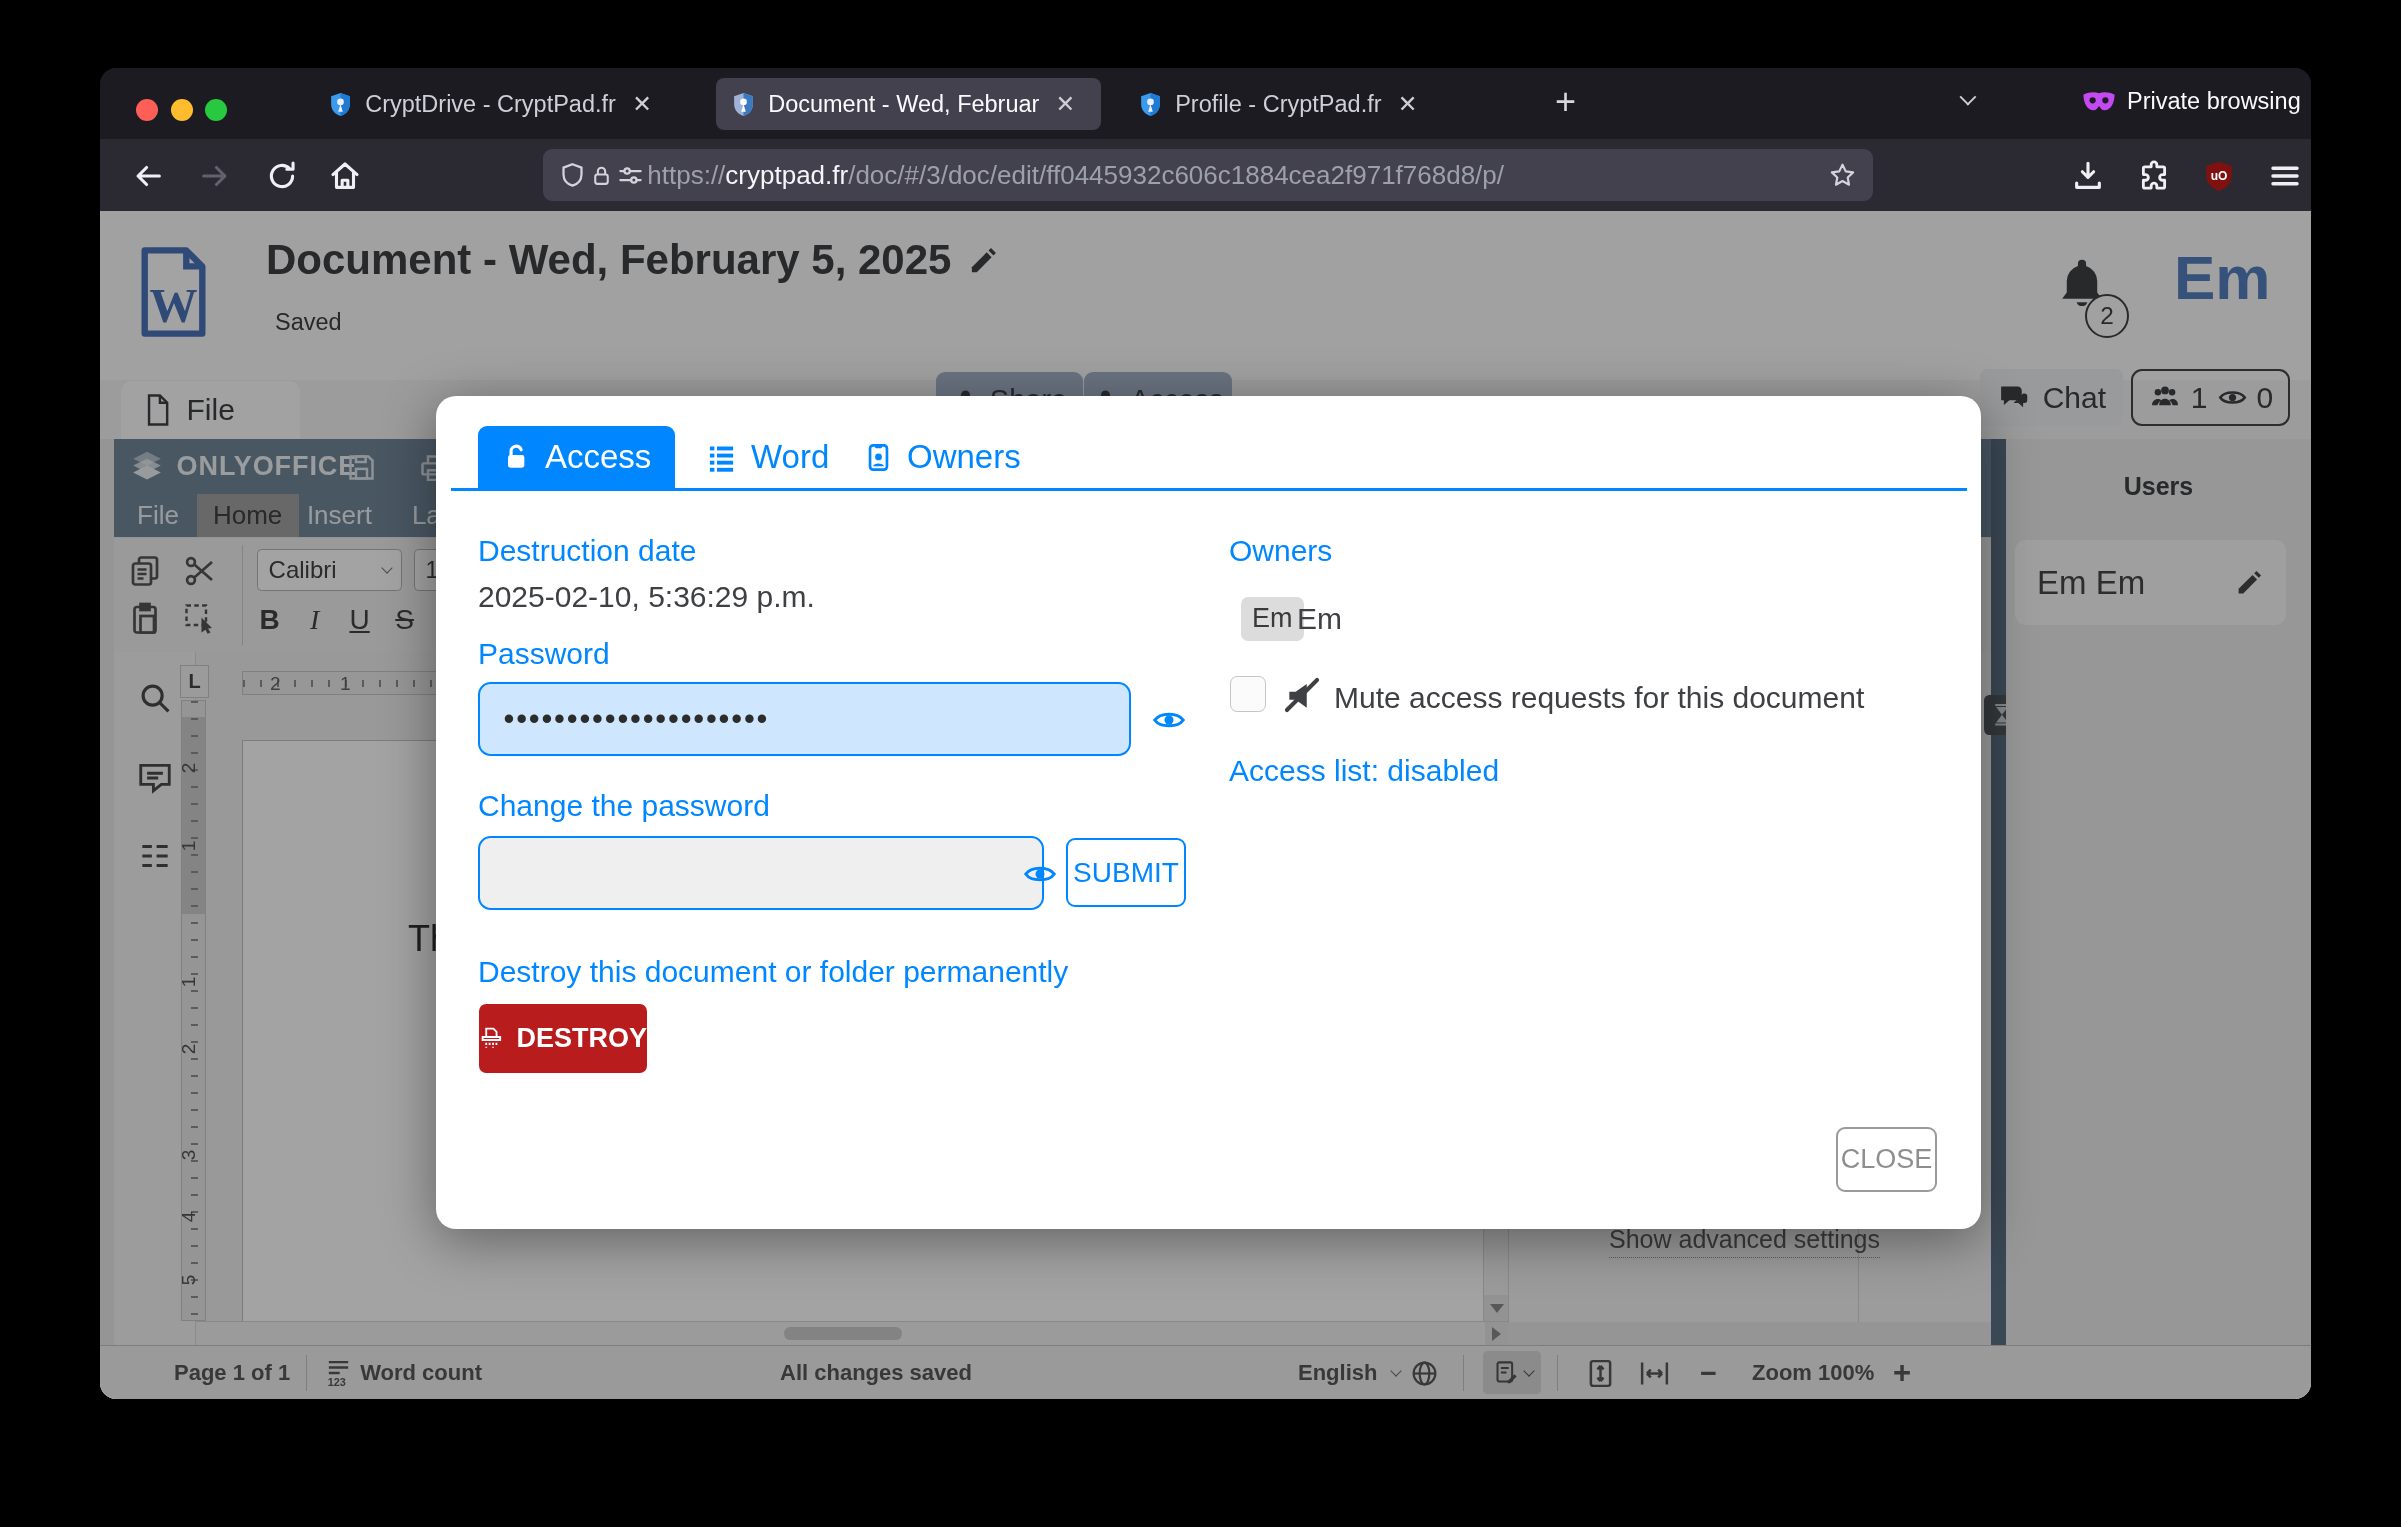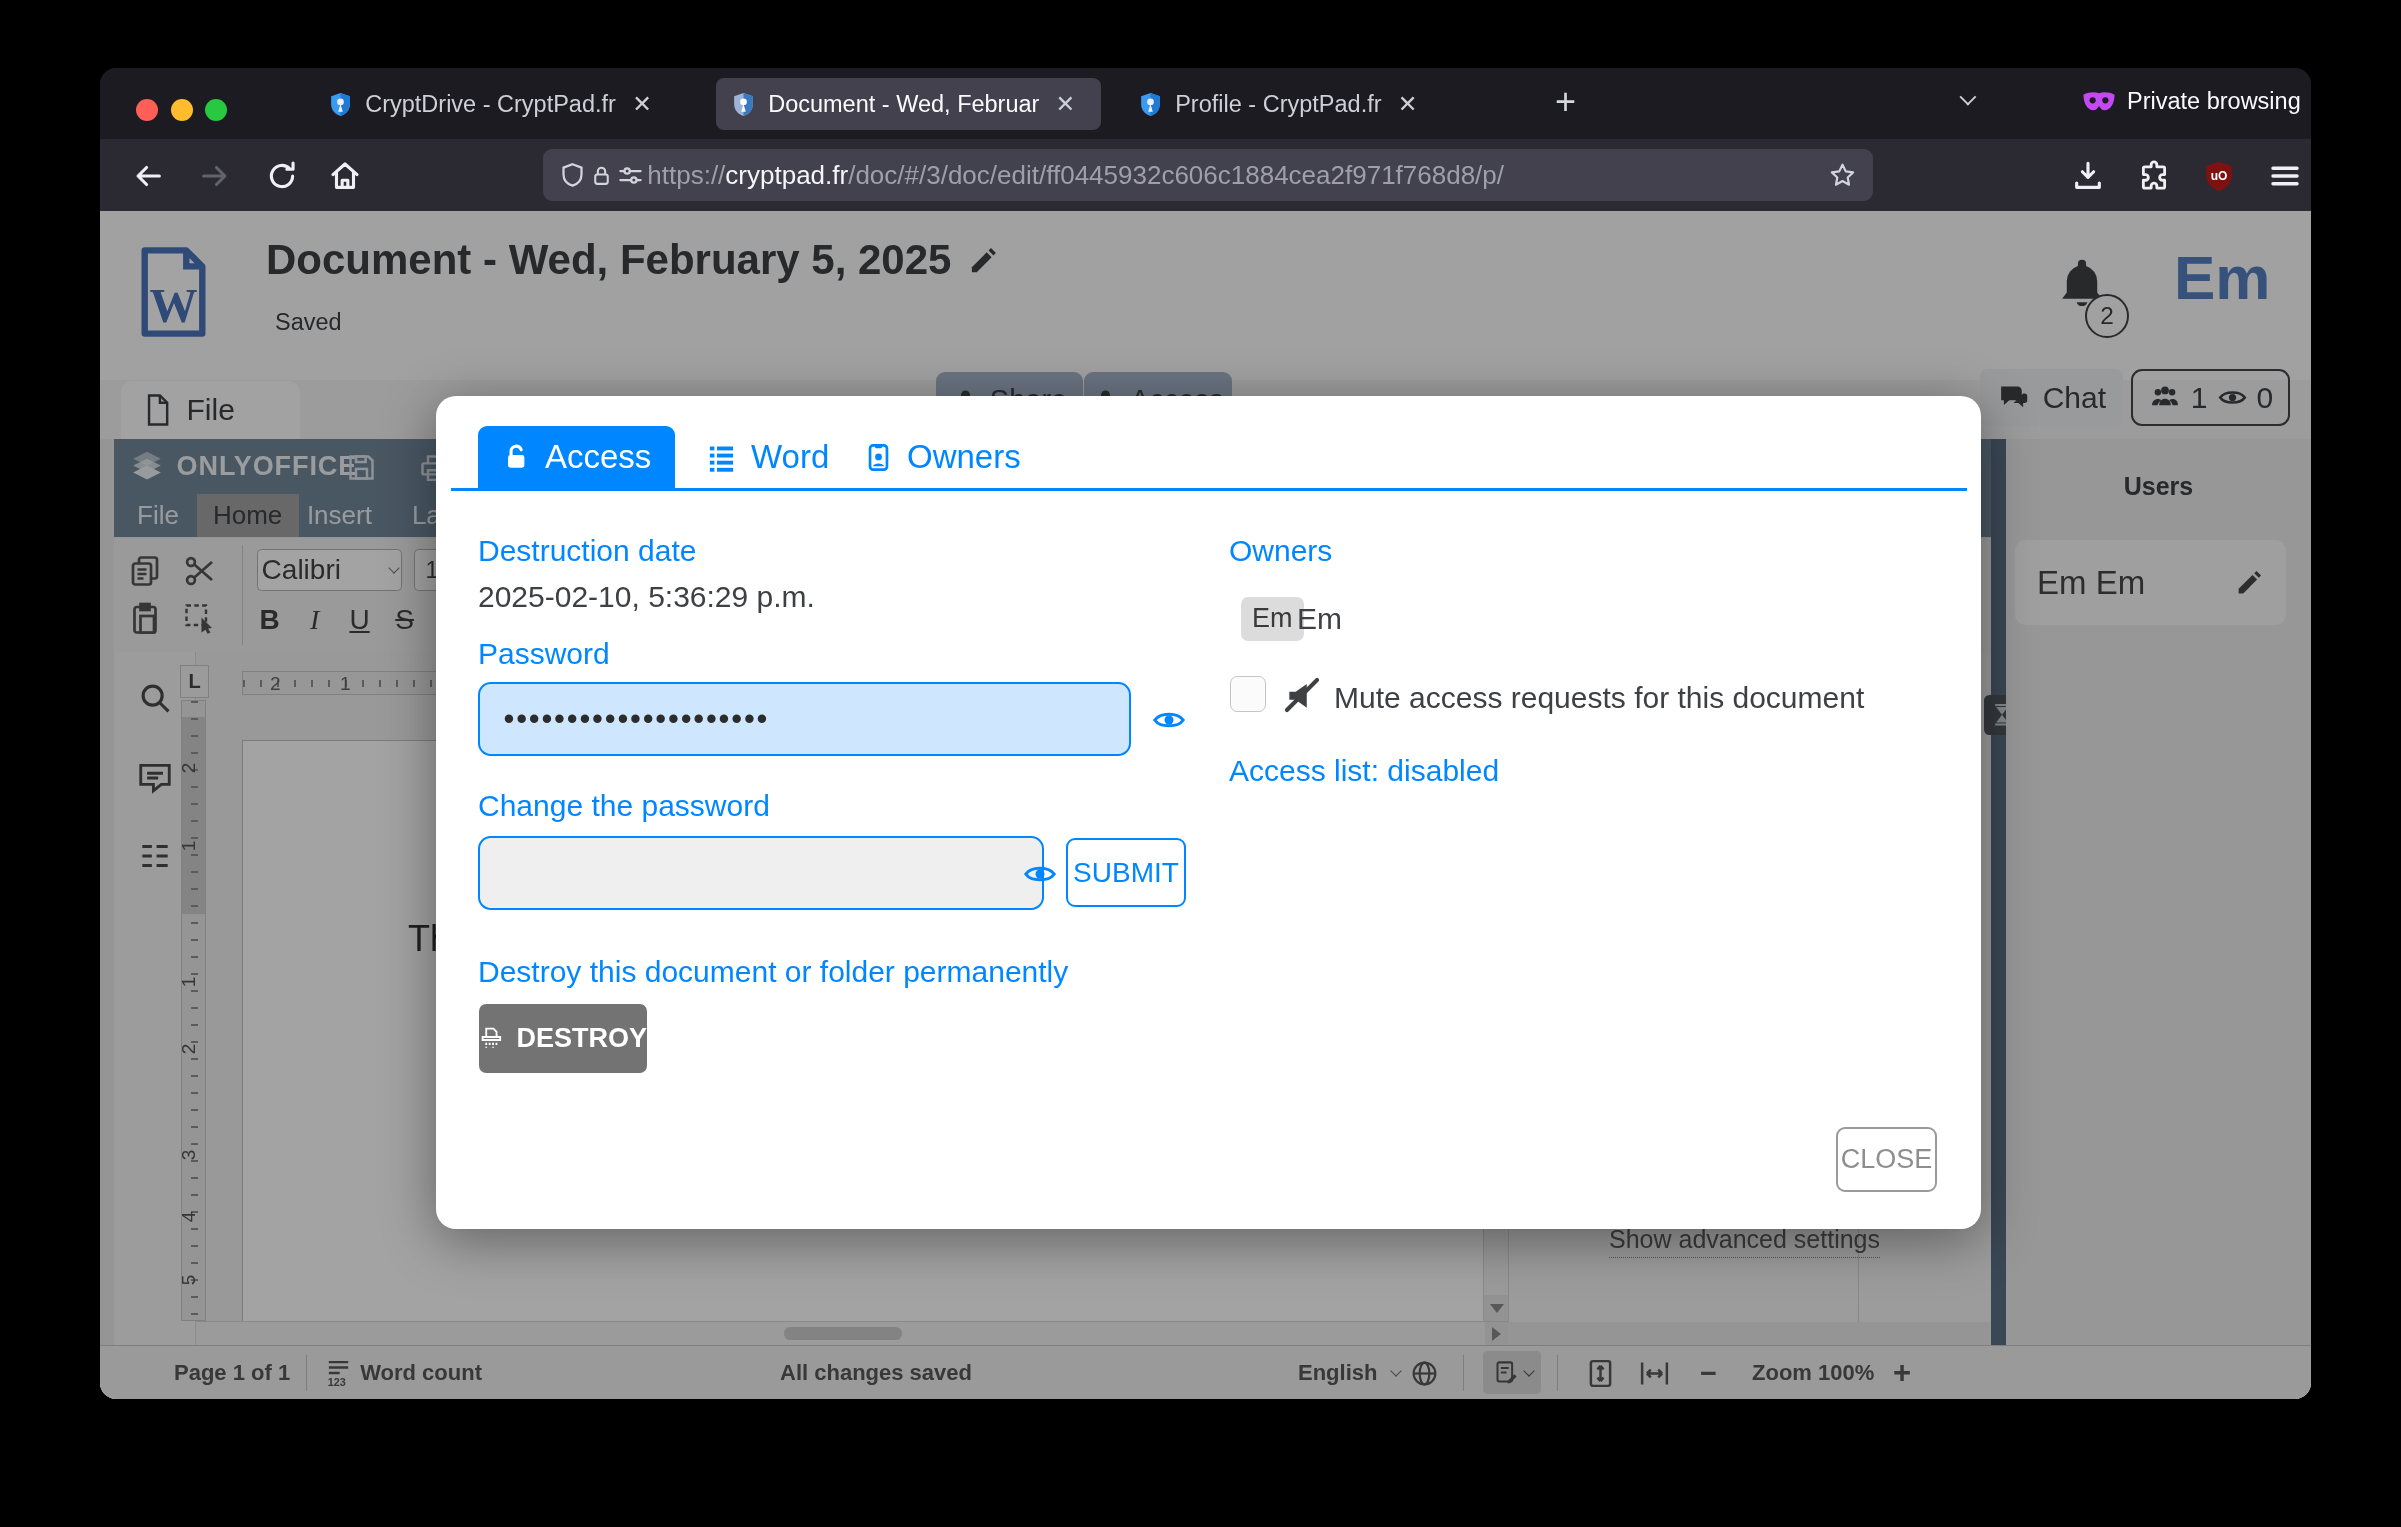--- a/index.html
+++ b/index.html
@@ -45,21 +45,21 @@
             display:flex;align-items:center;justify-content:center;gap:9px;font-size:30px;color:#3f4044;box-sizing:border-box;}
   
   .ooheader{position:absolute;left:13.6px;top:228px;width:1878px;height:55px;background:#73889c;}
   .oobrand{position:absolute;left:63px;top:11.8px;color:#f2f5f8;font-weight:bold;font-size:27px;letter-spacing:0.9px;}
   .oomenu{position:absolute;left:13.6px;top:283px;width:1878px;height:43px;background:#73889c;}
   .ootab{position:absolute;top:0;height:43px;display:flex;align-items:center;justify-content:center;
          font-size:26px;color:#eef3f7;padding:0 16.3px;}
   .ootab.active{background:#a3a3a3;color:#3f4044;}
   .ootoolbar{position:absolute;left:13.6px;top:327px;width:1878px;height:114px;background:#f1f1f1;border-bottom:0.9px solid #d0d0d0;}
   .fontbox{position:absolute;left:143px;top:11px;width:145px;height:42px;background:#fff;border:0.9px solid #b6b6b6;border-radius:4.5px;
-           display:flex;align-items:center;font-size:28px;color:#444;padding:0 4px;box-sizing:border-box;justify-content:space-between;text-align:right;}
+           display:flex;align-items:center;font-size:24px;color:#444;padding:0 11px;box-sizing:border-box;justify-content:space-between;text-align:right;}
   .sizebox{position:absolute;left:300px;top:11px;width:63px;height:42px;background:#fff;border:0.9px solid #b6b6b6;border-radius:4.5px;
            display:flex;align-items:center;font-size:23.5px;color:#444;padding:0 11px;box-sizing:border-box;}
   .fmt{position:absolute;top:60px;width:40px;height:43px;display:flex;align-items:center;justify-content:center;font-size:28px;color:#444;}
   .leftstrip{position:absolute;left:13.6px;top:441px;width:81px;height:693px;background:#f4f4f4;border-right:0.9px solid #d9d9d9;}
   .workspace{position:absolute;left:96px;top:441px;width:1287px;height:670px;background:#f0f0f0;}
   .cornerL{position:absolute;left:80px;top:454px;width:27px;height:31px;background:#f3f3f3;border:0.9px solid #c8c8c8;
            display:flex;align-items:center;justify-content:center;font-size:20px;font-weight:bold;color:#444;}
   .hruler{position:absolute;left:142px;top:460px;width:1241px;height:23.5px;background:#ececec;border:0.9px solid #c9c9c9;box-sizing:border-box;}
   .hruler .ticks{position:absolute;left:0;top:8.1px;width:100%;height:7.2px;
       background:repeating-linear-gradient(90deg,#8f8f8f 0 1.8px,transparent 1.8px 17px);}
@@ -104,21 +104,21 @@
   .mtab.active{background:#0087ff;color:#fff;border-radius:9px 9px 0 0;}
   .munderline{position:absolute;left:14.5px;right:14.5px;top:92px;height:2.7px;background:#0087ff;}
   .mlabel{position:absolute;font-size:30px;color:#0087ff;}
   .mtext{position:absolute;font-size:30px;color:#3f4044;}
   .pwinput{position:absolute;left:42px;top:286px;width:653px;height:74px;background:#cfe7fe;border:2.7px solid #0087ff;
            border-radius:12.7px;box-sizing:border-box;display:flex;align-items:center;padding-left:23.5px;font-size:31px;color:#2c2c2c;letter-spacing:1.8px;}
   .chginput{position:absolute;left:42px;top:440px;width:566px;height:74px;background:#efefef;border:2.7px solid #0087ff;
             border-radius:12.7px;box-sizing:border-box;}
   .submitbtn{position:absolute;left:630px;top:442px;width:120px;height:69px;background:#fff;border:2.7px solid #0087ff;border-radius:9px;
              color:#0087ff;font-size:28px;display:flex;align-items:center;justify-content:center;box-sizing:border-box;}
-  .destroybtn{position:absolute;left:43px;top:608px;width:168px;height:69px;background:#737373;border-radius:7.2px;color:#fff;
+  .destroybtn{position:absolute;left:43px;top:608px;width:168px;height:69px;background:#b91c1c;border-radius:7.2px;color:#fff;
               font-size:27px;font-weight:600;display:flex;align-items:center;justify-content:center;gap:12.7px;}
   .ownerbadge{position:absolute;left:805px;top:201px;background:#dcdcdc;border-radius:7.2px;font-size:27px;color:#3a3a3a;padding:6.3px 11px;}
   .checkbox{position:absolute;left:794px;top:280px;width:36px;height:36px;background:#fbfbfb;border:1.8px solid #c4c4c4;border-radius:7.2px;box-sizing:border-box;}
   .closebtn{position:absolute;left:1400px;top:723px;width:101px;height:65px;background:#fff;border:2.7px solid #9a9a9a;border-radius:9px;
             color:#8e8e8e;font-size:27px;display:flex;align-items:center;justify-content:center;box-sizing:border-box;margin-top:8px;}
 </style>
 </head>
 <body>
 
 <div id="app">

